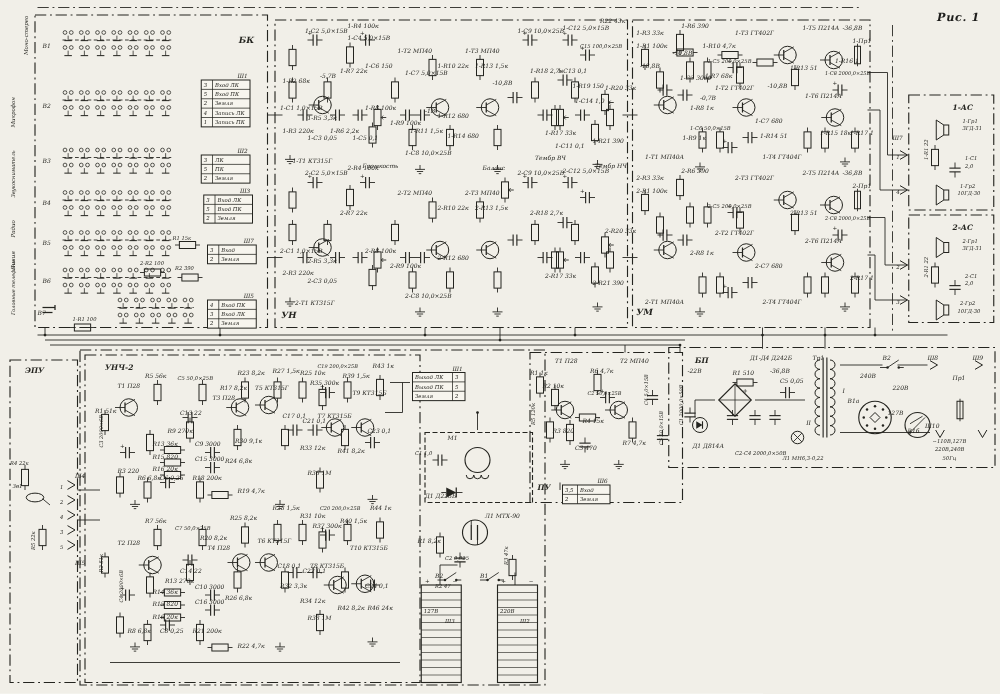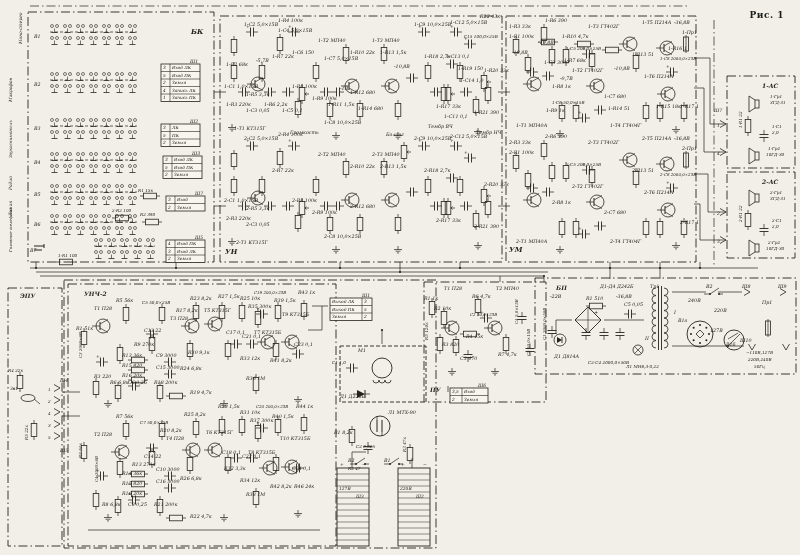--- a/index.html
+++ b/index.html
@@ -1,19 +1,19 @@
 <!DOCTYPE html>
 <html><head>
 <meta charset="utf-8">
 <style>
   html,body{margin:0;padding:0;background:#ffffff;}
   .page{position:relative;width:800px;height:555px;background:#f1efe8;overflow:hidden;
         font-family:"DejaVu Serif", serif;}
   svg{position:absolute;left:0;top:0;}
-  .caption{position:absolute;right:16px;top:10px;font-weight:bold;
+  .caption{position:absolute;right:16px;top:10px;font-style:italic;font-weight:bold;
            font-size:9px;color:#1d1d1b;letter-spacing:.5px;}
 </style>
 </head>
 <body>
 
 <div class="page">
   <svg id="schem" width="800" height="555" viewBox="0 0 800 555">
       <rect x="0" y="0" width="800" height="555" fill="#f1efe8"></rect>
       <rect x="28" y="12" width="186" height="250" fill="none" stroke="#24241f" stroke-width="0.9" stroke-dasharray="9 3 1.5 3"></rect>
       <rect x="220" y="16" width="282" height="246" fill="none" stroke="#24241f" stroke-width="0.9" stroke-dasharray="9 3 1.5 3"></rect>

